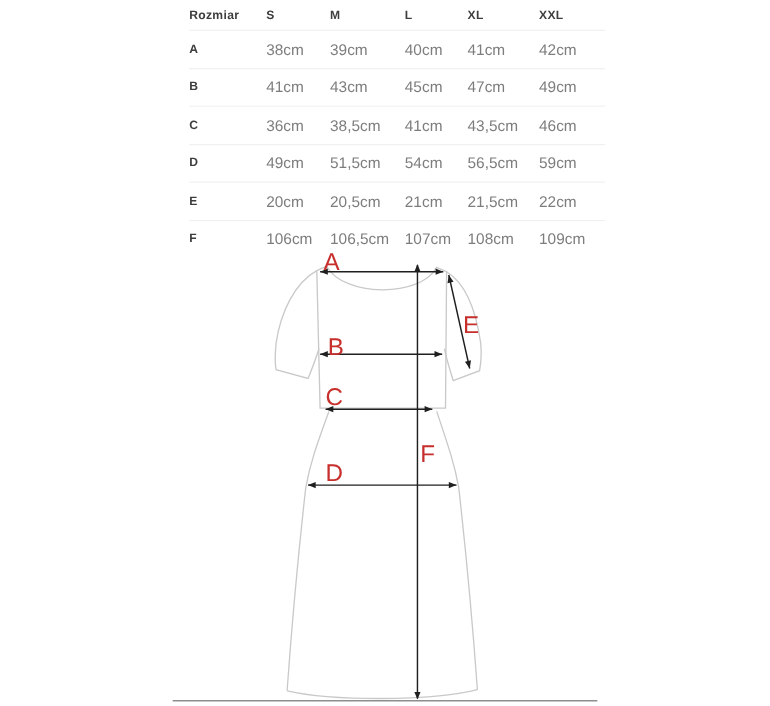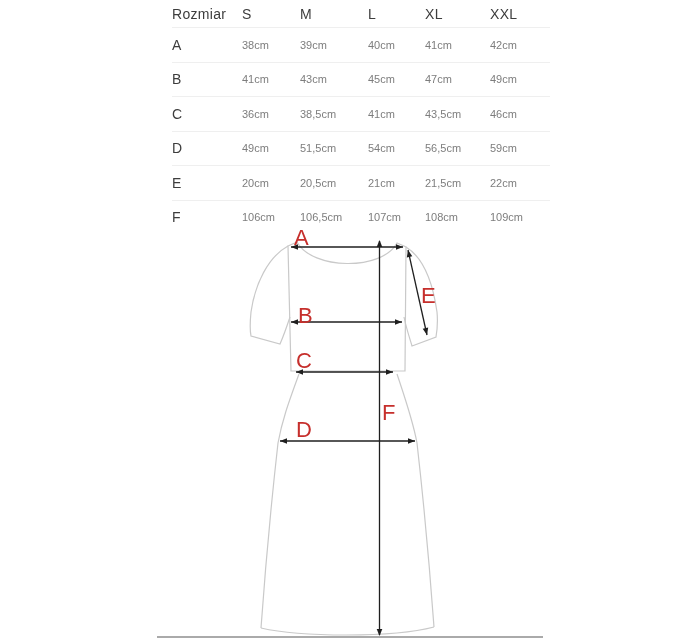--- a/index.html
+++ b/index.html
@@ -24,27 +24,27 @@
     grid-template-columns: 70px 58px 68px 57px 65px 60px;
     align-items: center;
     height: 33.5px;
     border-top: 1px solid #efefef;
   }
   .t-row.header {
     height: 27px;
     border-top: none;
   }
   .cell {
-    font-size: 11px;
+    font-size: 14px;
     color: #7d7d7d;
     white-space: nowrap;
   }
   .cell.strong {
-    font-size: 14px;
-    font-weight: normal;
+    font-size: 11px;
+    font-weight: bold;
     color: #3d3d3d;
     letter-spacing: 0.3px;
   }
 
   
   .diagram-svg {
     position: absolute;
     left: 0;
     top: 0;
     width: 700px;

